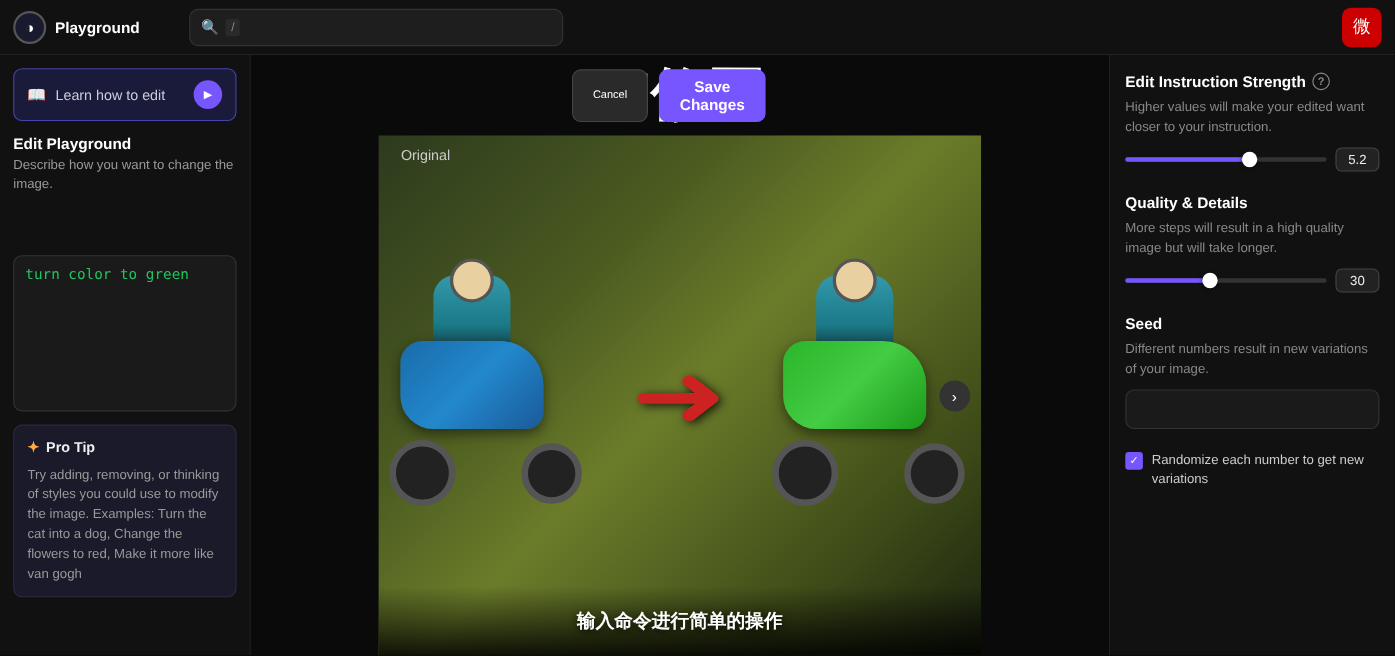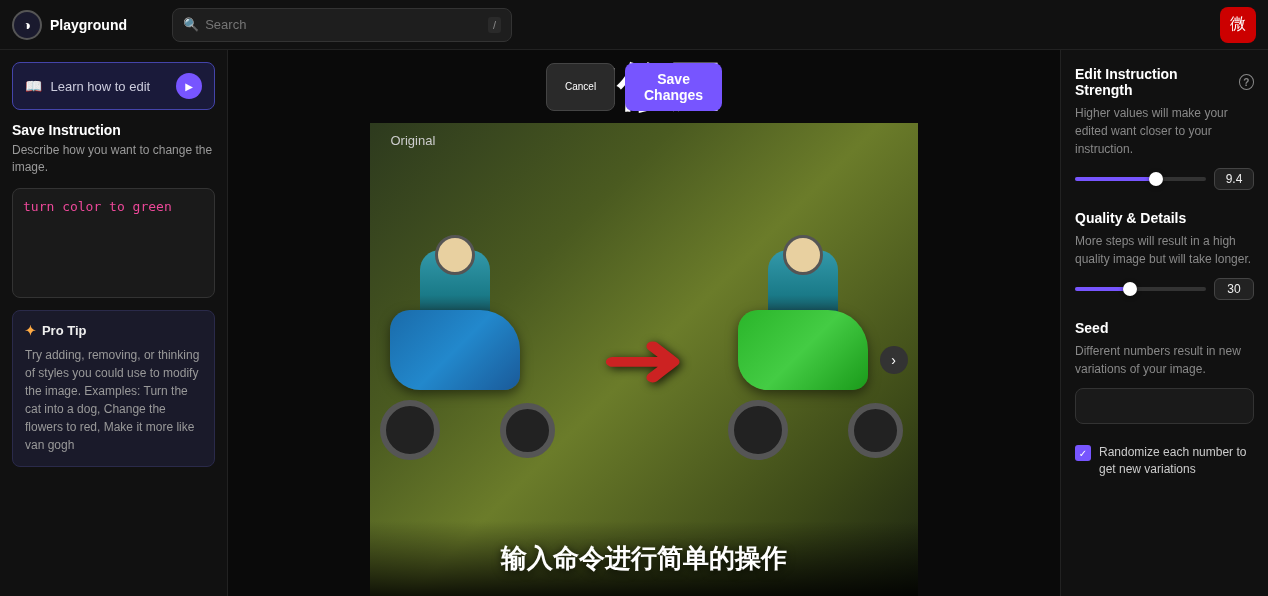--- a/index.html
+++ b/index.html
@@ -145,26 +145,27 @@
     .section-desc {
       font-size: 12px;
       color: #999;
       line-height: 1.4;
     }
     .instruction-input {
       width: 100%;
       background: #1a1a1a;
       border: 1px solid #333;
       border-radius: 8px;
-      color: #ec4899;
+      color: #22c55e;
       font-size: 13px;
       padding: 10px;
       resize: none;
-      height: 110px;
+      height: 142px;
       outline: none;
+      margin-top: 44px;
     }
     .pro-tip-box {
       background: #1a1a2a;
       border: 1px solid #2a2a4a;
       border-radius: 8px;
       padding: 12px;
     }
     .pro-tip-title {
       display: flex;
       align-items: center;
@@ -396,21 +397,21 @@
     .bottom-overlay {
       position: absolute;
       bottom: 0;
       left: 0;
       right: 0;
       background: linear-gradient(transparent, rgba(0,0,0,0.85));
       padding: 20px;
       text-align: center;
     }
     .overlay-text {
-      font-size: 26px;
+      font-size: 17px;
       font-weight: 700;
       color: #fff;
       text-shadow: 0 2px 8px rgba(0,0,0,0.8);
     }
 
     
     .chevron-right {
       position: absolute;
       right: 10px;
       top: 50%;
@@ -422,21 +423,21 @@
       display: flex;
       align-items: center;
       justify-content: center;
       cursor: pointer;
       font-size: 14px;
       z-index: 3;
     }
 
     
     .right-sidebar {
-      width: 208px;
+      width: 260px;
       background: #111;
       border-left: 1px solid #222;
       padding: 16px 14px;
       display: flex;
       flex-direction: column;
       gap: 20px;
       flex-shrink: 0;
       overflow-y: auto;
     }
     .sidebar-section-title {
@@ -546,42 +547,41 @@
 </head>
 <body>
 
 <div class="topnav">
   <div class="logo-area">
     <div class="logo-icon">◑</div>
     <span class="logo-text">Playground</span>
   </div>
   <div class="search-bar">
     <span style="color:#666;font-size:13px;">🔍</span>
-    <input type="text" placeholder="Search" style="">
     <span class="search-shortcut">/</span>
   </div>
   <div class="nav-spacer"></div>
   <div class="avatar-icon">微</div>
 </div>
 
 <div class="main-layout">
 
   <div class="left-sidebar">
     <div class="learn-btn">
       <div class="learn-btn-left">
         <span class="learn-icon">📖</span>
         <span>Learn how to edit</span>
       </div>
       <div class="learn-play-btn">
         <span>▶</span>
       </div>
     </div>
 
     <div>
-      <div class="section-title">Save Instruction</div>
+      <div class="section-title">Edit Playground</div>
       <div class="section-desc">Describe how you want to change the image.</div>
     </div>
 
     <textarea class="instruction-input" style="">turn color to green</textarea>
 
     <div class="pro-tip-box">
       <div class="pro-tip-title">
         <span class="pro-tip-icon">✦</span>
         <span>Pro Tip</span>
       </div>
@@ -640,21 +640,21 @@
       <div class="sidebar-section-title">
         <span>Edit Instruction Strength</span>
         <div class="info-icon">?</div>
       </div>
       <div class="sidebar-desc">Higher values will make your edited want closer to your instruction.</div>
       <div class="slider-container">
         <div class="slider-track">
           <div class="slider-fill" style="width:62%"></div>
           <div class="slider-thumb" style="left:62%"></div>
         </div>
-        <div class="slider-value">9.4</div>
+        <div class="slider-value">5.2</div>
       </div>
     </div>
 
     <div>
       <div class="sidebar-section-title">
         <span>Quality &amp; Details</span>
       </div>
       <div class="sidebar-desc">More steps will result in a high quality image but will take longer.</div>
       <div class="slider-container">
         <div class="slider-track">

